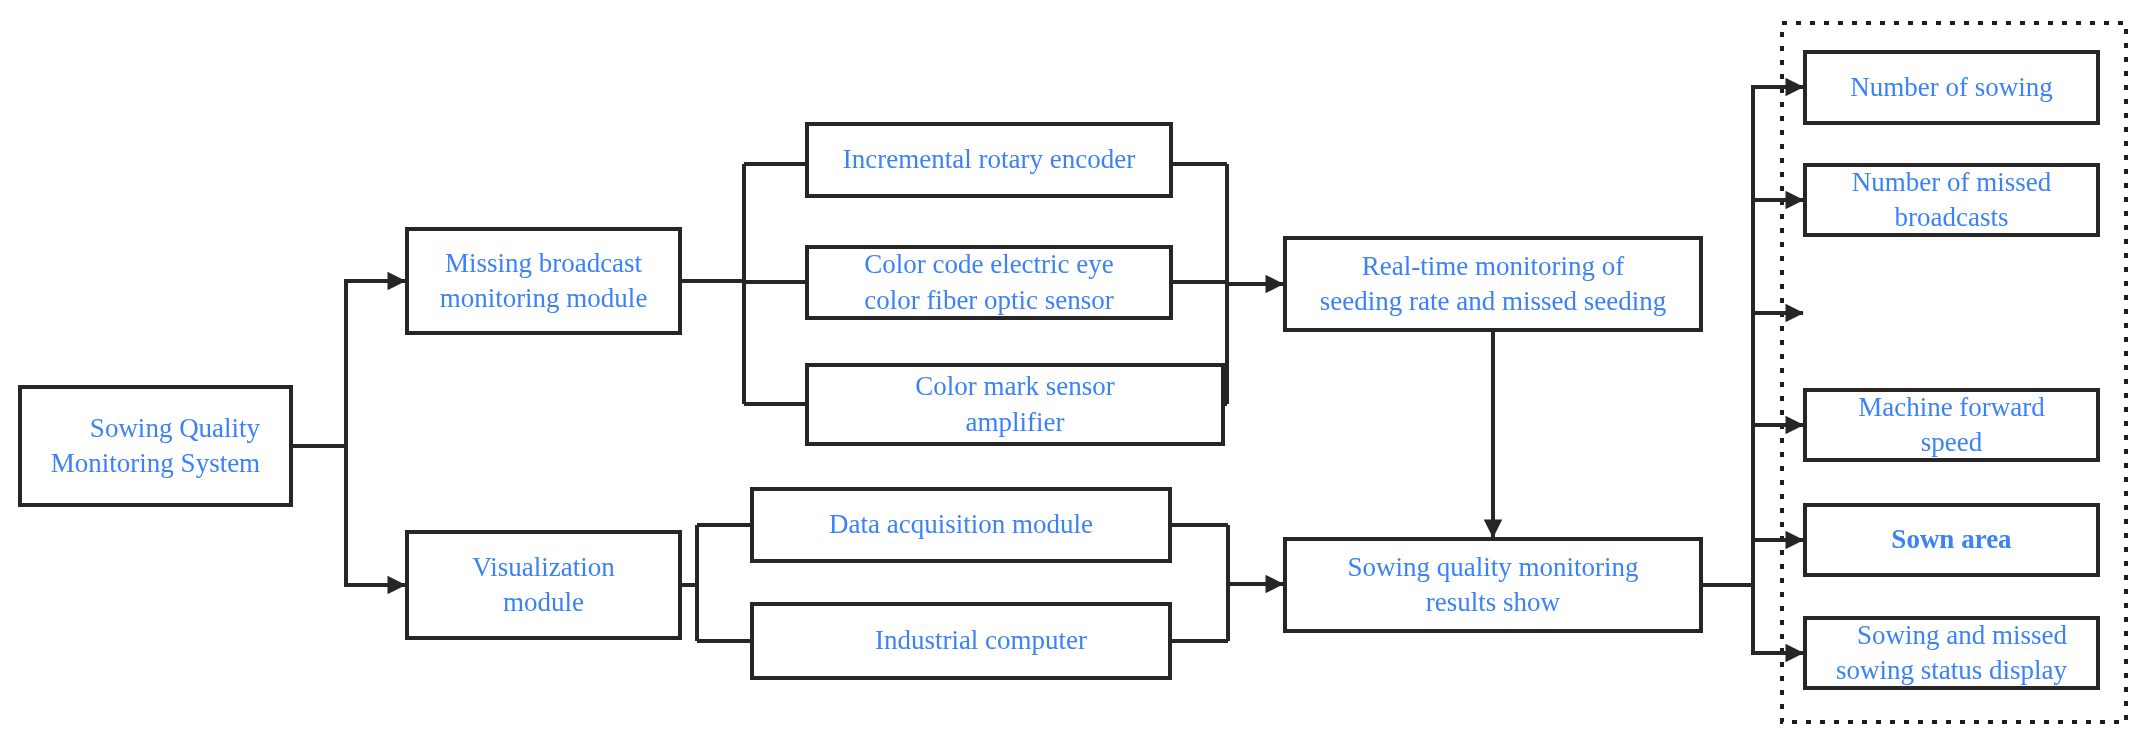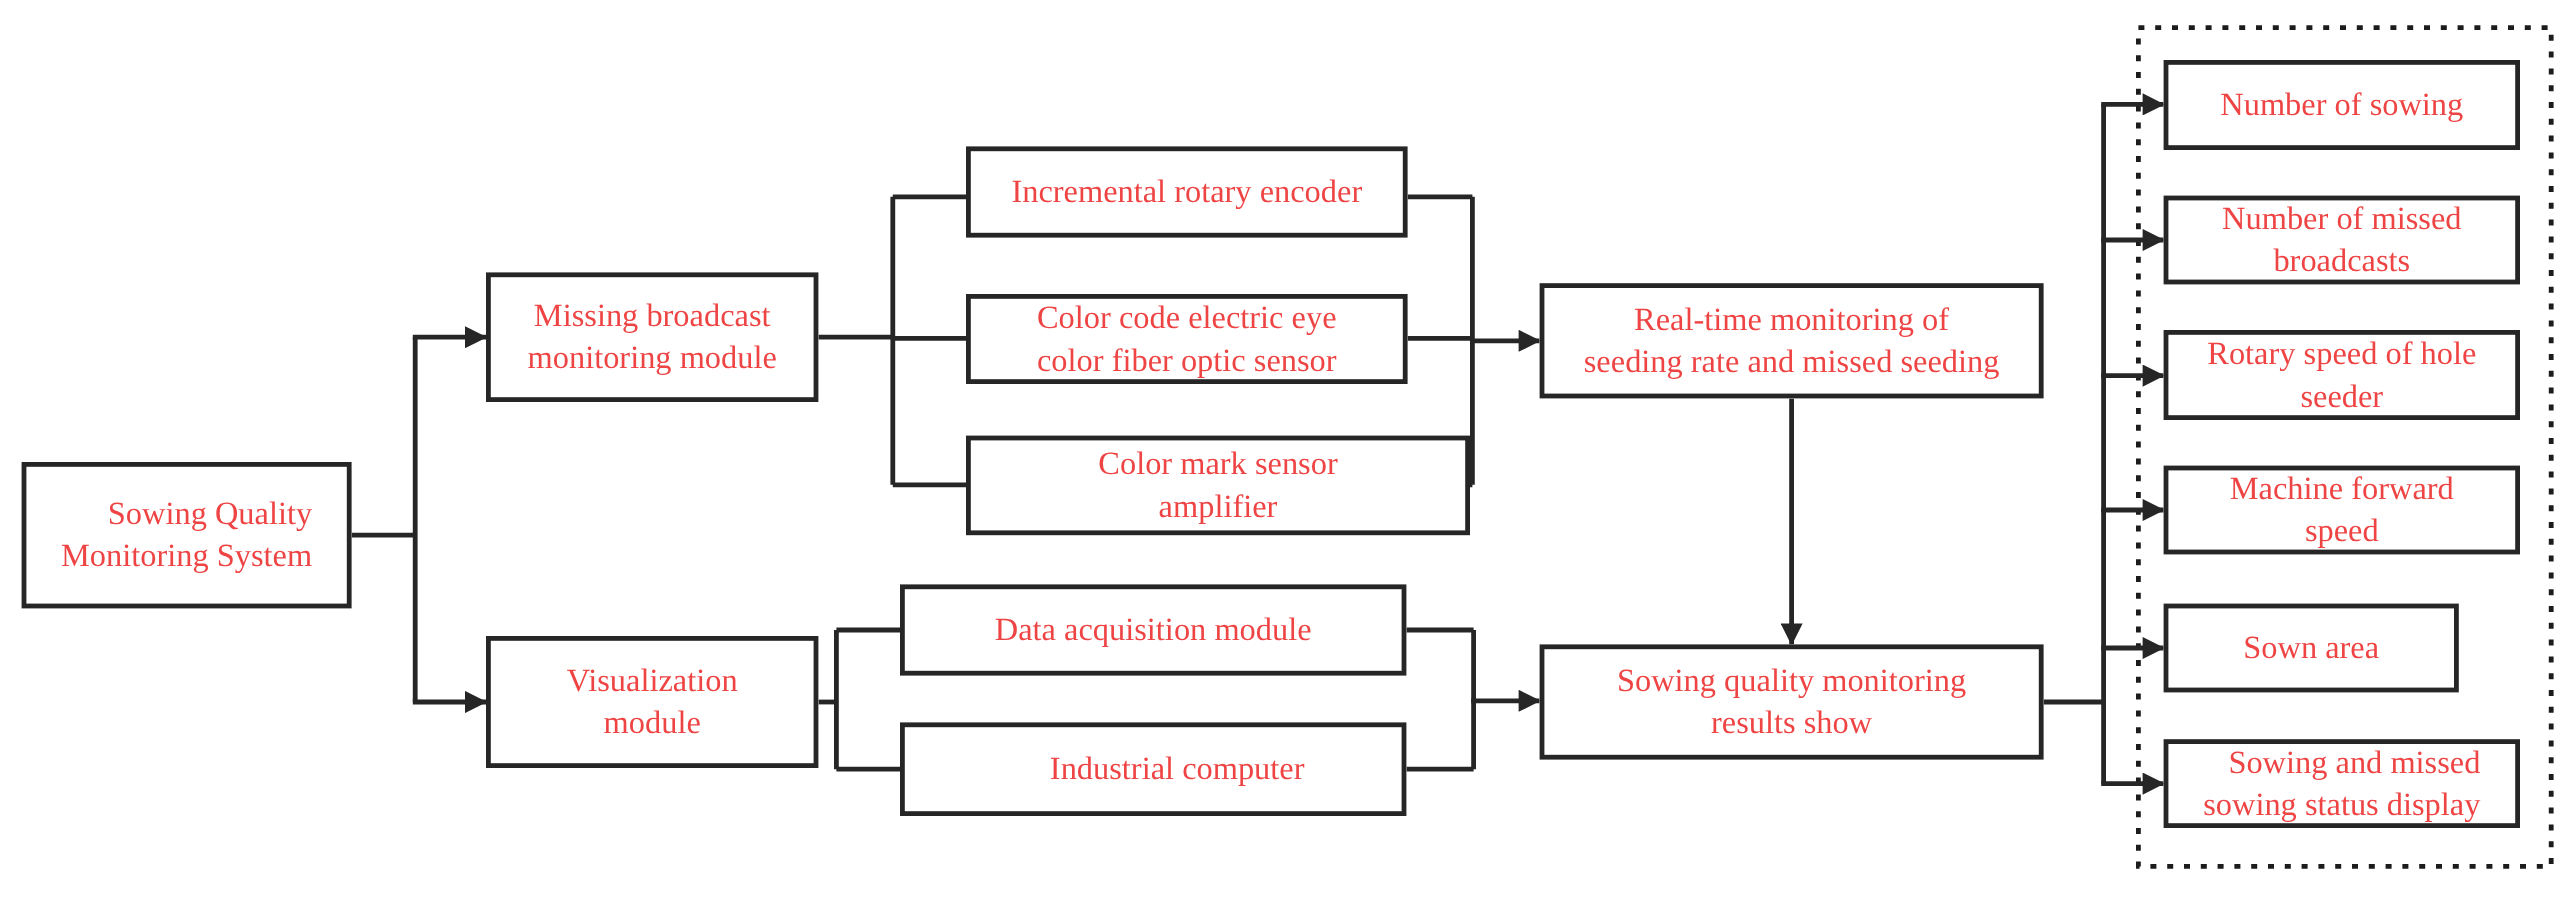--- a/index.html
+++ b/index.html
@@ -13,21 +13,21 @@
   .wires{position:absolute;left:0;top:0;}
   .node{
     position:absolute;
     box-sizing:border-box;
     border:4px solid #262626;
     background:#ffffff;
     display:flex;align-items:center;justify-content:center;
     text-align:center;
     white-space:pre-line;
     font-size:27px;line-height:1.3;
-    color:#ef4444;
+    color:#3b82f6;
   }
   
   .n-root          {left:18px;  top:385px; width:275px; height:122px;text-align:right;}
   
   .n-missing       {left:405px; top:227px; width:277px; height:108px;}
   .n-visual        {left:405px; top:530px; width:277px; height:110px;}
   
   .n-encoder       {left:805px; top:122px; width:368px; height:76px;}
   .n-colorcode     {left:805px; top:245px; width:368px; height:75px;}
   .n-colormark     {left:805px; top:363px; width:420px; height:83px;}
@@ -35,21 +35,21 @@
   .n-dataacq       {left:750px; top:487px; width:422px; height:76px;}
   .n-industrial    {left:750px; top:602px; width:422px; height:78px;padding-left:40px;}
   
   .n-realtime      {left:1283px;top:236px; width:420px; height:96px;}
   .n-results       {left:1283px;top:537px; width:420px; height:96px;}
   
   .n-out0 {left:1803px;top:50px;  width:297px;height:75px;}
   .n-out1 {left:1803px;top:163px; width:297px;height:74px;}
   .n-out2 {left:1803px;top:275px; width:297px;height:75px;}
   .n-out3 {left:1803px;top:388px; width:297px;height:74px;}
-  .n-out4 {left:1803px;top:503px; width:246px;height:74px;}
+  .n-out4 {left:1803px;top:503px; width:297px;height:74px;font-weight:bold;}
   .n-out5 {left:1803px;top:616px; width:297px;height:74px;text-align:right;}
 </style>
 </head>
 <body>
 
 <div class="canvas">
 
   <svg class="wires" width="2145" height="750" viewBox="0 0 2145 750">
     <defs>
       <marker id="ah" viewBox="0 0 10 10" refX="9.5" refY="5" markerWidth="6" markerHeight="4.6" orient="auto-start-reverse" markerUnits="strokeWidth">
@@ -126,21 +126,19 @@
 
   <div class="node n-realtime">Real-time monitoring of
 seeding rate and missed seeding</div>
 
   <div class="node n-results">Sowing quality monitoring
 results show</div>
 
   <div class="node n-out0">Number of sowing</div>
   <div class="node n-out1">Number of missed
 broadcasts</div>
-  <div class="node n-out2">Rotary speed of hole
-seeder</div>
   <div class="node n-out3">Machine forward
 speed</div>
   <div class="node n-out4">Sown area</div>
   <div class="node n-out5">Sowing and missed
 sowing status display</div>
 
 </div>
 
 </body></html>

